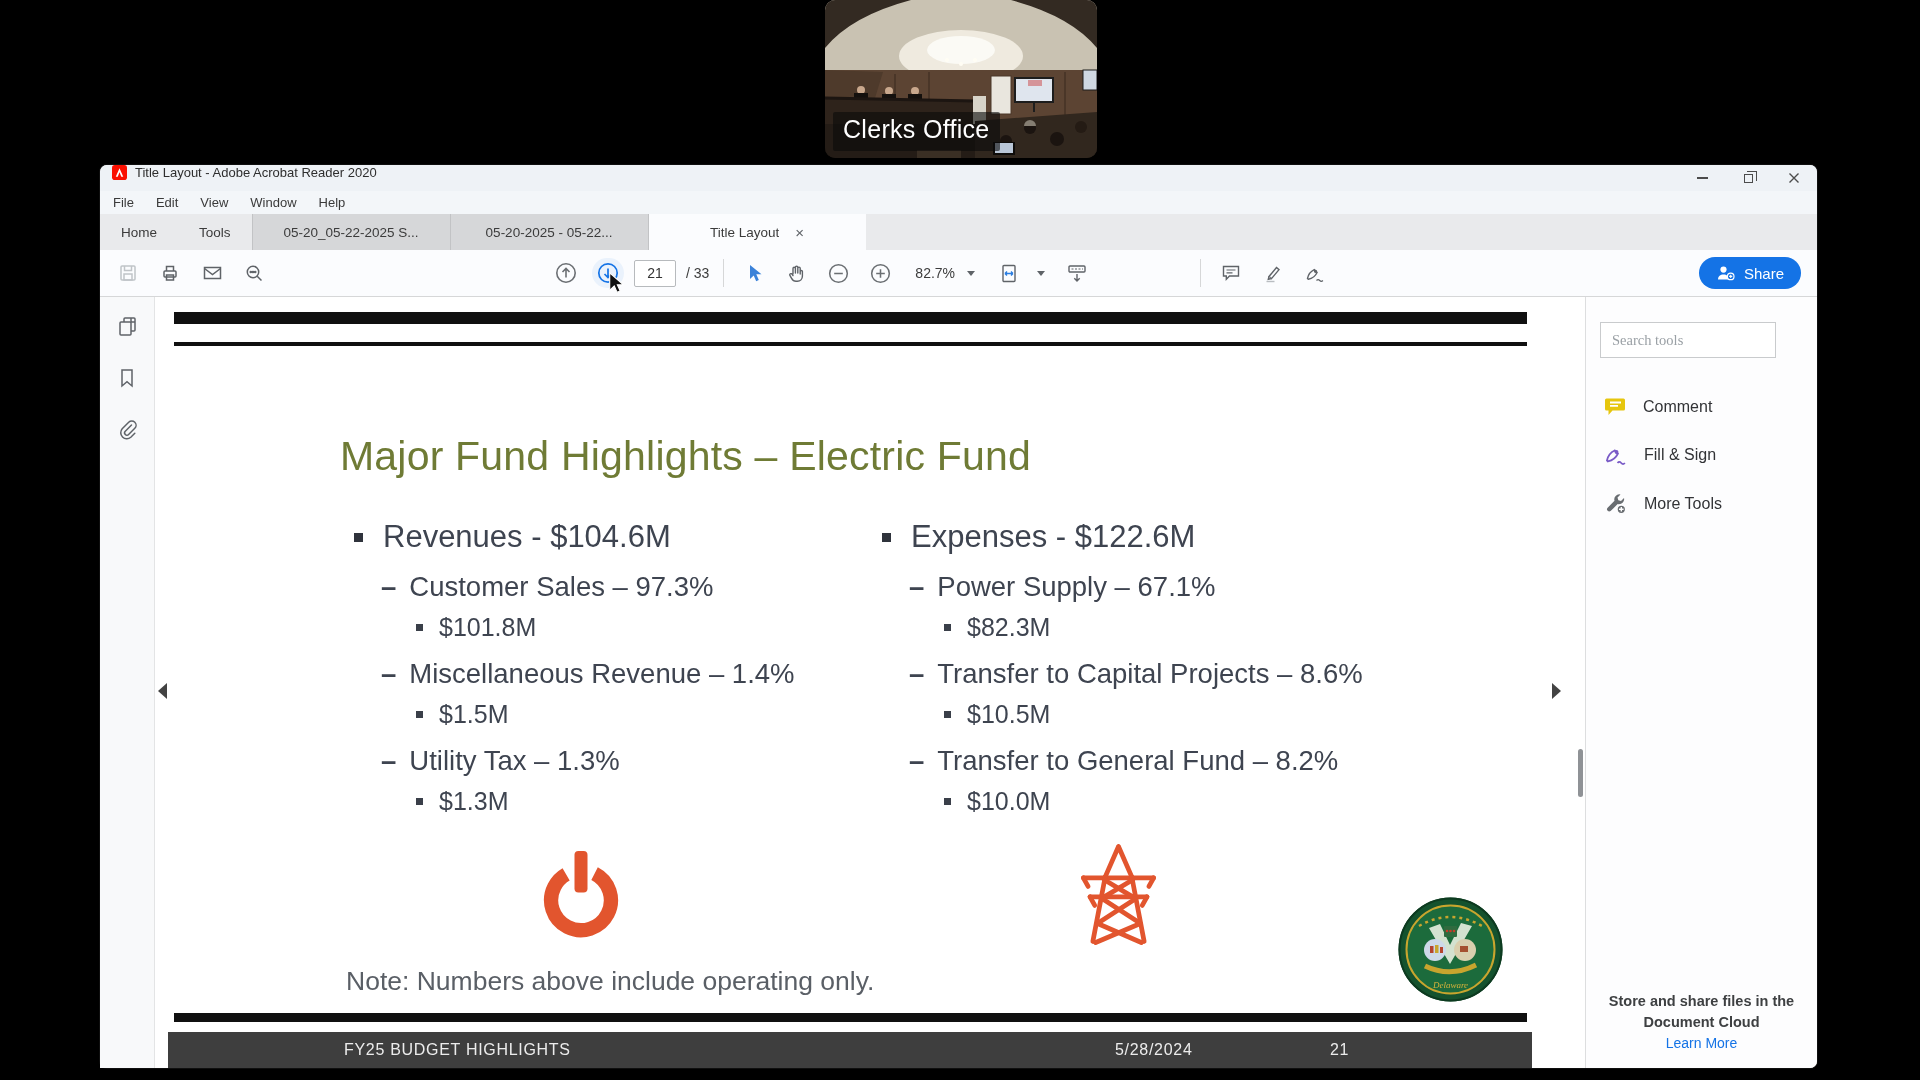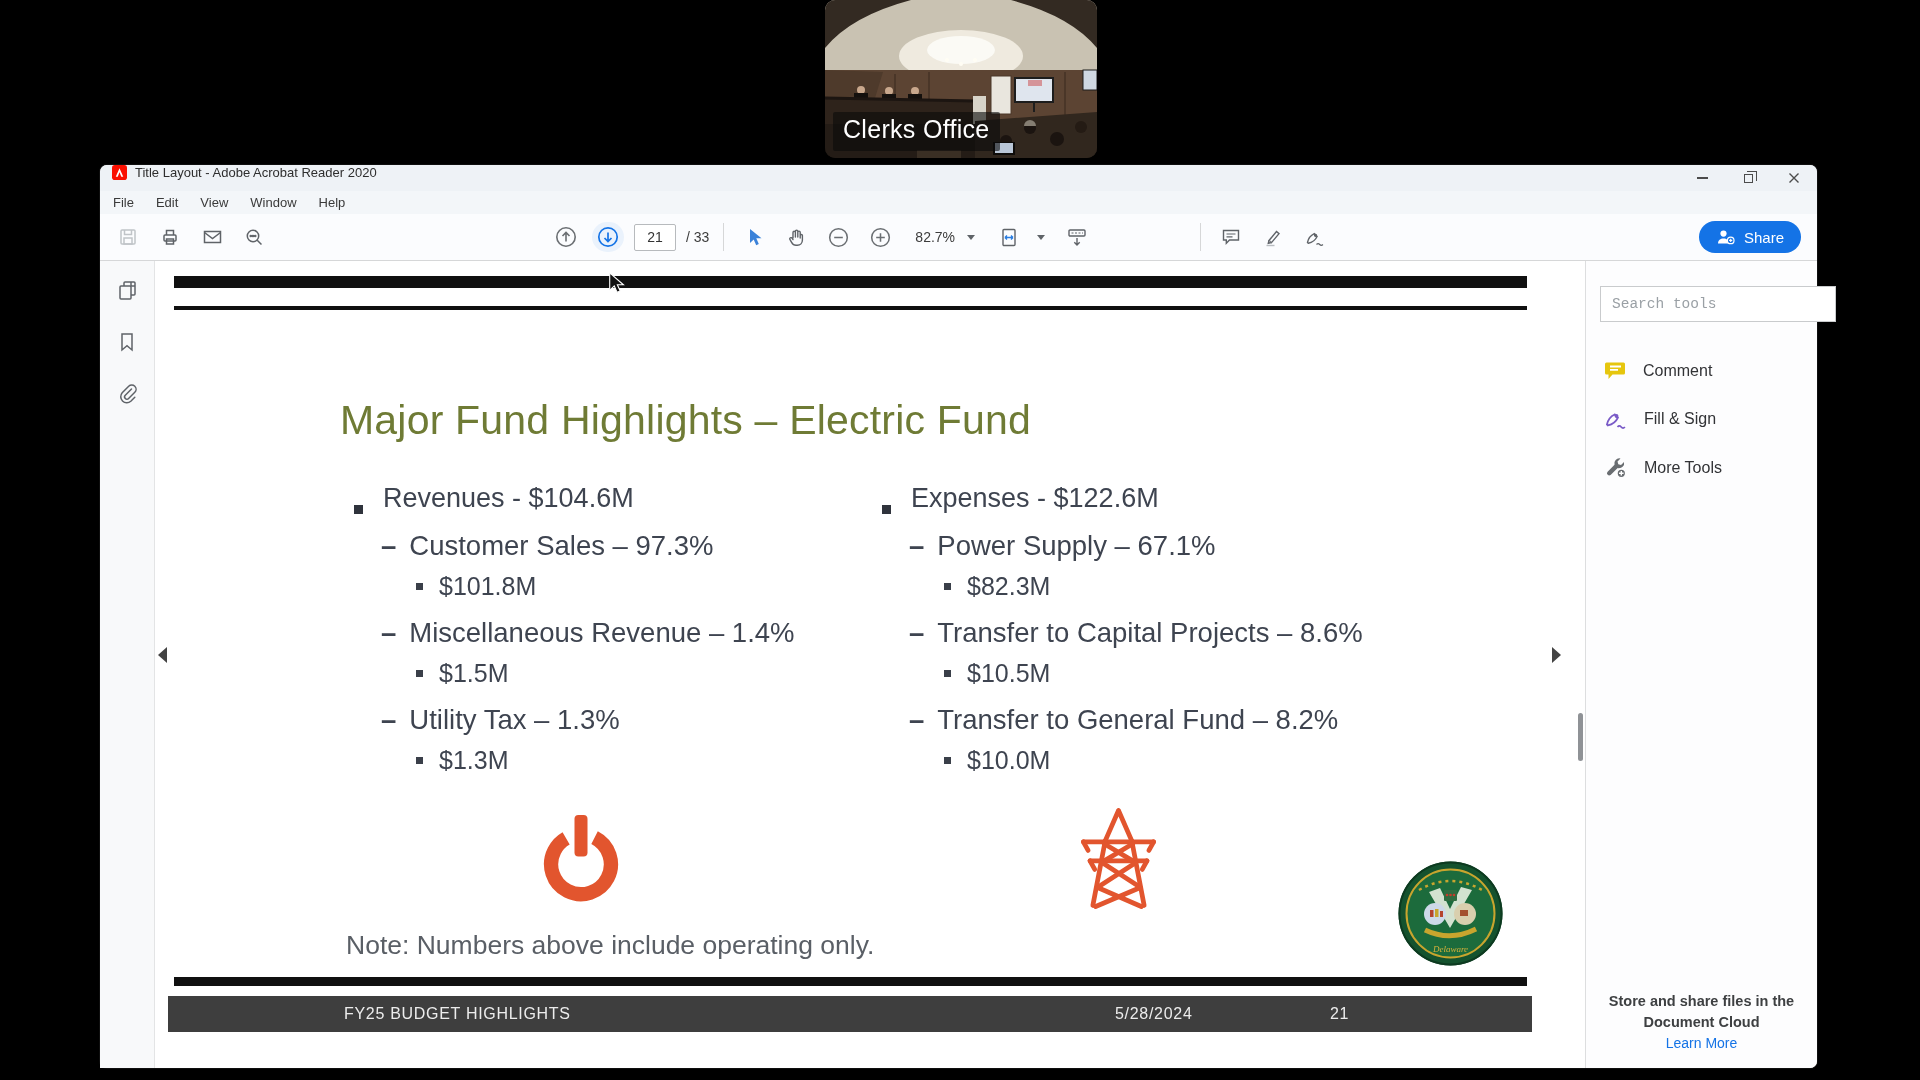--- a/index.html
+++ b/index.html
@@ -46,39 +46,39 @@
   .doc{flex:1;position:relative;background:#fff;overflow:hidden}
   .page{position:absolute;left:13px;top:0;width:1364px;height:771px;background:#fff}
   .hrule{position:absolute;left:6px;right:5px;background:#101010}
   .ruleA{top:15px;height:12px}
   .ruleB{top:45px;height:4px}
   .ruleC{top:716px;height:9px}
   .slide-title{position:absolute;left:172px;top:136px;font-size:41px;color:#6f7b35;letter-spacing:.2px}
   .col{position:absolute;top:222px;color:#3e4450}
   .col-rev{left:186px}
   .col-exp{left:714px}
-  .h-row{display:flex;align-items:flex-end;font-size:27px}
+  .h-row{display:flex;align-items:center;font-size:31px}
   .sq1{width:9px;height:9px;background:#2f333c;margin-right:20px;flex:none}
   .sub{display:flex;align-items:baseline;font-size:27.5px;margin:16px 0 0 27px}
   .sub:before{content:"\2013";margin-right:13px;font-weight:700;color:#3e4450}
   .subsub{display:flex;align-items:center;font-size:25px;margin:10px 0 0 62px}
   .sq2{width:7px;height:7px;background:#3a3f49;margin-right:16px;flex:none}
   .note{position:absolute;left:178px;top:669px;font-size:26.5px;color:#5a5f66}
   .sfooter{position:absolute;left:0;top:735px;width:100%;height:36px;background:#3e3e3e}
   .sfooter span{position:absolute;top:50%;transform:translateY(-50%);font-size:16px;color:#ececec;letter-spacing:.7px}
   .f-left{left:176px}.f-date{left:947px}.f-page{left:1162px}
   .power-icon{position:absolute;left:374px;top:548px}
   .tower-icon{position:absolute;left:903px;top:543px}
   .seal{position:absolute;left:1229px;top:599px}
   .nav-w{position:absolute;left:3px;top:386px;width:0;height:0;border-top:8px solid transparent;border-bottom:8px solid transparent;border-right:9px solid #434343}
   .nav-e{position:absolute;right:24px;top:386px;width:0;height:0;border-top:8px solid transparent;border-bottom:8px solid transparent;border-left:9px solid #434343}
   .sb-thumb{position:absolute;right:2px;top:452px;width:5px;height:48px;background:#8f9296;border-radius:3px}
 
   .sidebar{width:232px;background:#fdfdfe;border-left:1px solid #dddedf;position:relative;flex:none;border-radius:0 0 7px 0}
-  .search{position:absolute;left:14px;top:25px;width:236px;height:36px;border:1px solid #c9cbcd;background:#fff;font-size:14.5px;color:#333;padding:0 11px;font-family:Liberation Mono, monospace}
+  .search{position:absolute;left:14px;top:25px;width:176px;height:36px;border:1px solid #c9cbcd;background:#fff;font-size:14.5px;color:#333;padding:0 11px;font-family:Liberation Serif, serif}
   .search::placeholder{color:#9aa0a5}
   .tools{position:absolute;left:0;top:86px;width:100%}
   .tool-row{display:flex;align-items:center;gap:16px;padding:13px 18px;font-size:16px;color:#323336}
   .promo{position:absolute;left:0;bottom:16px;width:100%;text-align:center}
   .promo-l{font-size:14.5px;font-weight:700;color:#3e4042;line-height:21px}
   .learn{display:inline-block;margin-top:2px;font-size:14px;color:#1473e6}
 
   .cursor{position:absolute;left:607px;top:272px;z-index:50}
 </style>
 </head>
@@ -152,20 +152,34 @@
     </div>
 
     <div class="menubar">
       <span class="menu-item">File</span>
       <span class="menu-item">Edit</span>
       <span class="menu-item">View</span>
       <span class="menu-item">Window</span>
       <span class="menu-item">Help</span>
     </div>
 
+    <div class="tabbar">
+      <div class="tab-simple">Home</div>
+      <div class="tab-simple">Tools</div>
+      <div class="tab-doc">
+          <span>05-20_05-22-2025 S...</span>
+        </div>
+      <div class="tab-doc">
+          <span>05-20-2025 - 05-22...</span>
+        </div>
+      <div class="tab-doc tab-active">
+        <span>Title Layout</span>
+        <span class="tab-close">×</span>
+      </div>
+    </div>
 
     <div class="toolbar">
       <div class="tb-group" style="left:12px">
         <div class="tbtn">
             <svg width="20" height="20" viewBox="0 0 20 20" fill="none" stroke="#c0c4c8" stroke-width="1.5">
               <rect x="3" y="3" width="14" height="14" rx="1"></rect>
               <path d="M6.5 3 v4.5 h7 V3"></path>
               <rect x="6" y="11" width="8" height="6"></rect>
             </svg>
           </div>

